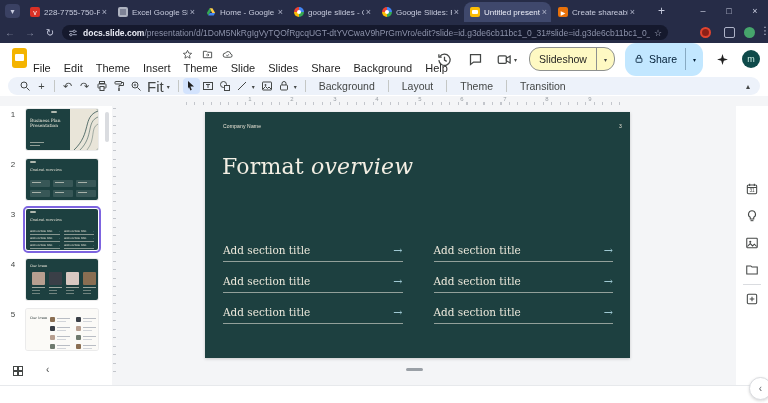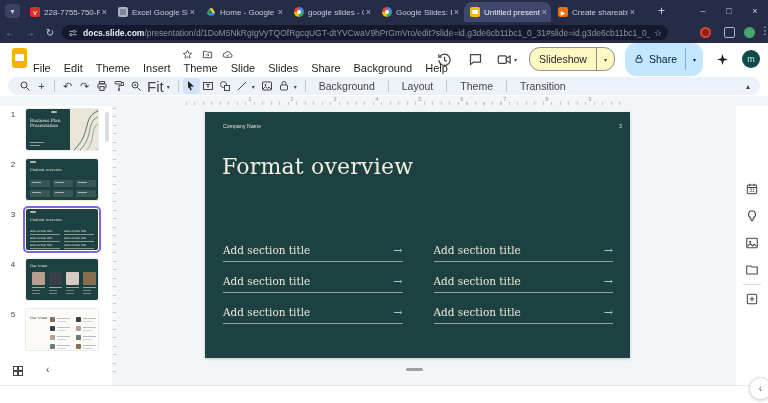--- a/index.html
+++ b/index.html
@@ -125,21 +125,21 @@
   .t5-entry i.l2{width:9px;background:#d2d5da;}
   .panel-foot{position:absolute;left:0;bottom:6px;width:112px;height:14px;}
   .grid-ico{position:absolute;left:12px;top:0;width:12px;height:12px;color:#444746;}
   .grid-ico svg{width:12px;height:12px;display:block;}
   .collapse-ico{position:absolute;left:46px;top:-1px;font-size:10px;color:#444746;}
   
   .slide{position:absolute;left:205px;top:16px;width:425px;height:246px;background:#1d4040;box-shadow:0 1px 3px rgba(0,0,0,.18);}
   .sl-company{position:absolute;left:18px;top:12px;font-size:7px;letter-spacing:.2px;color:#e9e4d6;transform:scale(.72);transform-origin:left top;}
   .sl-num{position:absolute;right:8px;top:12px;font-size:7px;color:#e9e4d6;transform:scale(.72);transform-origin:right top;}
   .sl-title{position:absolute;left:17px;top:42px;font-family:"DejaVu Serif",serif;font-size:22px;color:#f2eee3;letter-spacing:.2px;}
-  .sl-title .it{}
+  .sl-title .it{font-style:italic;}
   .sections{position:absolute;left:18px;right:17px;top:132px;display:grid;grid-template-columns:1fr 1fr;column-gap:31px;row-gap:13px;}
   .sec{display:flex;justify-content:space-between;align-items:flex-end;padding-bottom:5px;border-bottom:1px solid rgba(242,238,227,.55);font-family:"DejaVu Serif",serif;font-size:10.5px;color:#ece8db;}
   .sec .arr{color:#9fc8d2;font-size:11px;line-height:1;}
   .hscroll-dash{position:absolute;left:406px;top:272px;width:17px;height:3px;border-radius:2px;background:#9aa0a6;}
   
   .rail{position:absolute;right:0;top:10px;width:32px;height:279px;background:#fff;}
   .rail-ic{position:absolute;left:9px;width:14px;height:14px;color:#444746;}
   .rail-ic svg{width:14px;height:14px;display:block;}
   .rail-sep{position:absolute;left:7px;width:18px;height:1px;background:#dadce0;}
   

